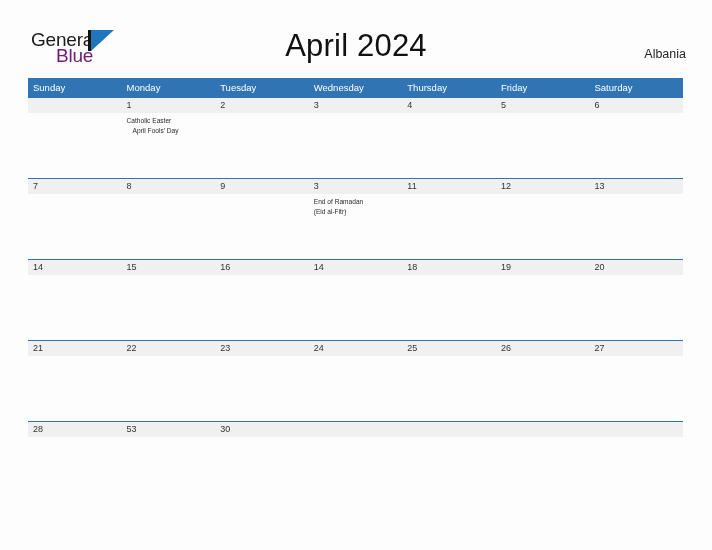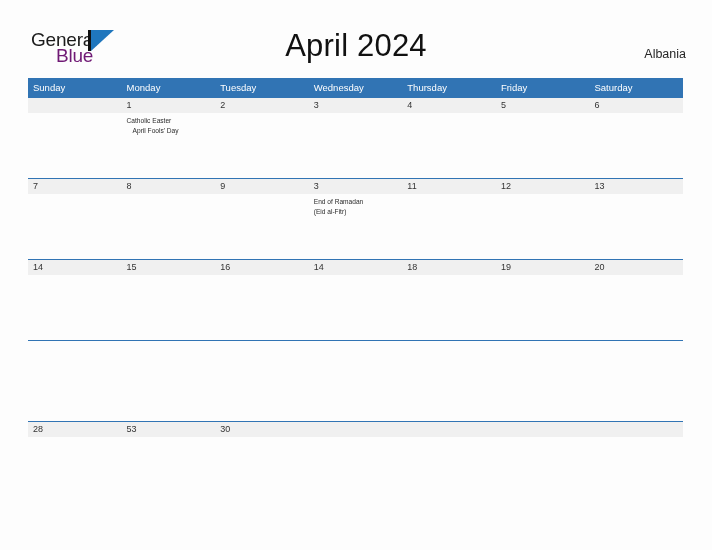--- a/index.html
+++ b/index.html
@@ -285,20 +285,29 @@
         <div class="eventcell"></div>
         <div class="eventcell"></div>
         <div class="eventcell"></div>
         <div class="eventcell"></div>
         <div class="eventcell"></div>
         <div class="eventcell"></div>
       </div>
     </div>
 
     <div class="week w4">
+      <div class="daterow">
+        <div class="datecell">21</div>
+        <div class="datecell">22</div>
+        <div class="datecell">23</div>
+        <div class="datecell">24</div>
+        <div class="datecell">25</div>
+        <div class="datecell">26</div>
+        <div class="datecell">27</div>
+      </div>
       <div class="eventrow">
         <div class="eventcell"></div>
         <div class="eventcell"></div>
         <div class="eventcell"></div>
         <div class="eventcell"></div>
         <div class="eventcell"></div>
         <div class="eventcell"></div>
         <div class="eventcell"></div>
       </div>
     </div>

